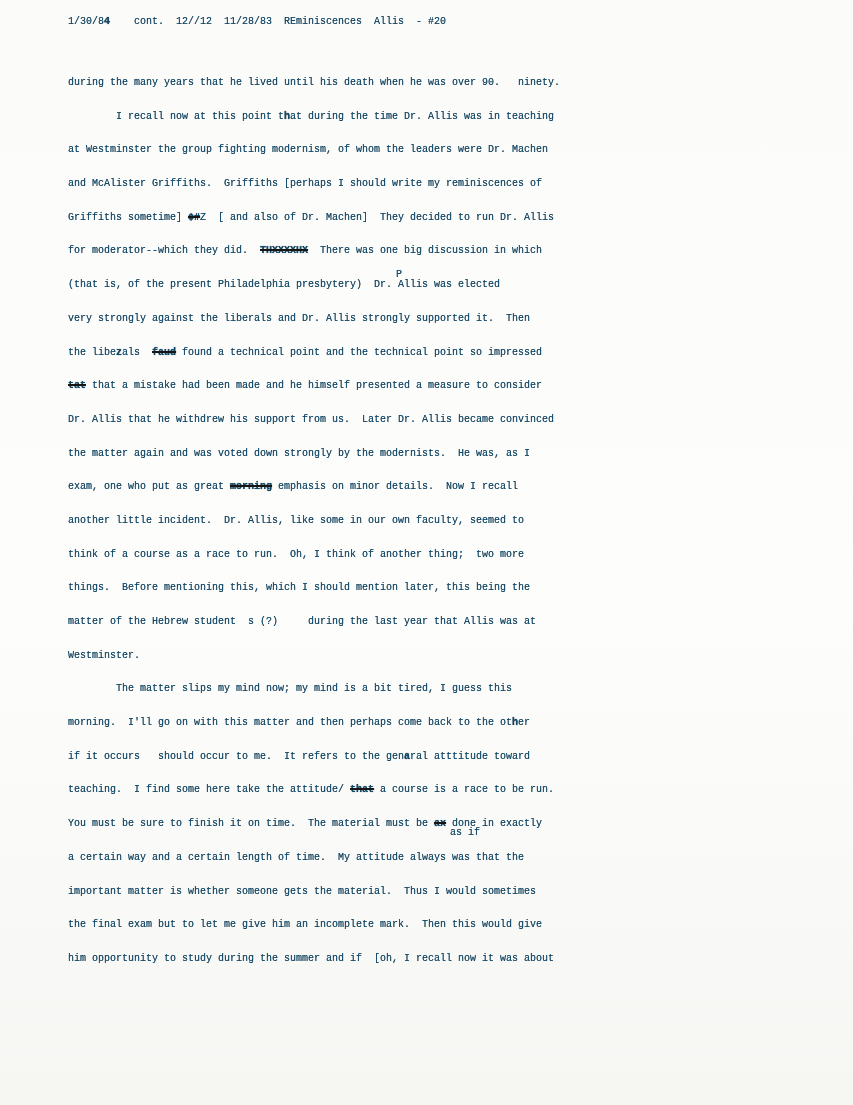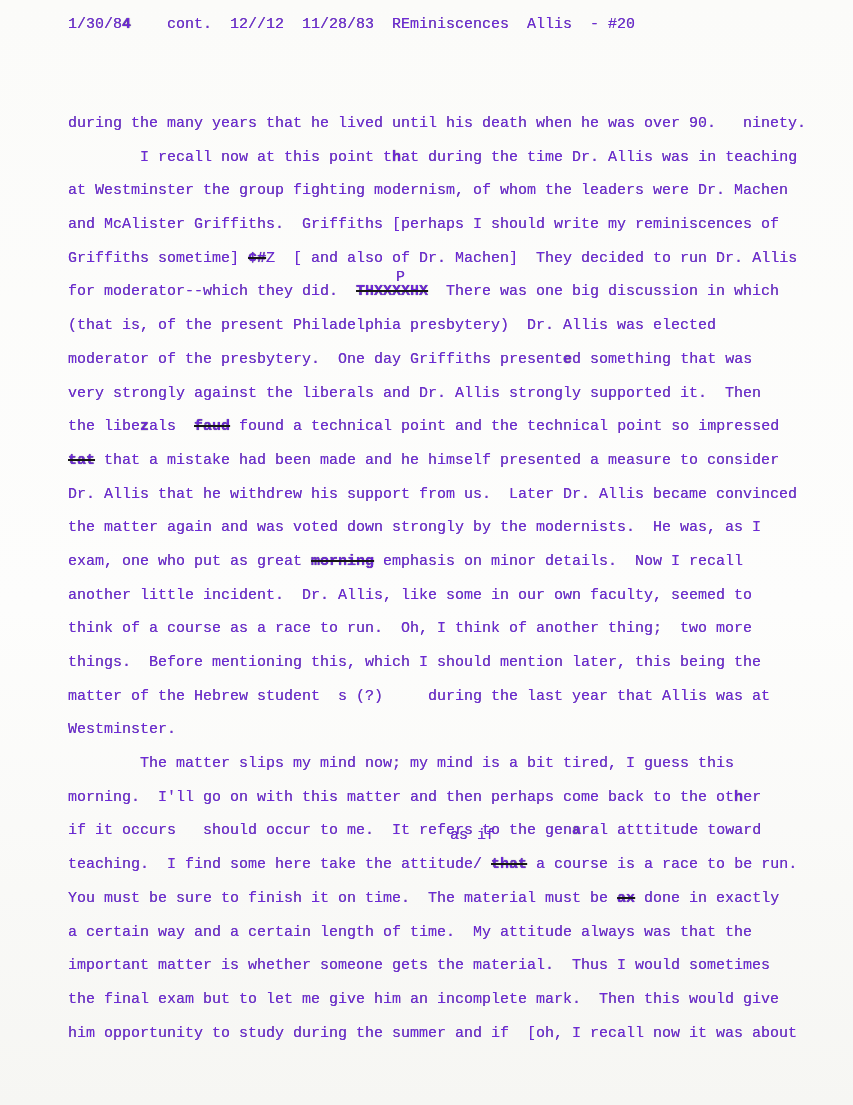--- a/index.html
+++ b/index.html
@@ -13,35 +13,34 @@
     overflow: hidden;
     background: linear-gradient(180deg, #fbfbf9 0%, #fdfdfc 55%, #f6f6f3 100%);
     font-family: "Liberation Mono", "DejaVu Sans Mono", monospace;
     color: #1b1b1b;
   }
   .page {
     position: absolute;
     inset: 0;
   }
   .typed {
-    font-size: 15px;
-    color: #6d28d9;
+    font-size: 10px;
+    color: #0c4a6e;
     text-shadow: 0 0 0.5px rgba(10,10,10,0.55);
   }
   .header-line {
     position: absolute;
     left: 68px;
     top: 16px;
     white-space: pre;
   }
   .body-text {
     position: absolute;
     left: 68px;
     top: 66px;
-    margin-top: 41px;
   }
   .ln {
     height: 33.7px;
     line-height: 33.7px;
     white-space: pre;
   }
   
   .x {
     font-weight: 700;
     text-decoration: line-through;
@@ -70,21 +69,20 @@
   <div class="header-line typed"><span>1/30/8</span><span class="b">4</span><span>    cont.  12//12  11/28/83  REminiscences  Allis  - #20</span></div>
 
   <div class="body-text typed">
     <div class="ln"><span>during the many years that he lived until his death when he was over 90.   ninety.</span></div>
     <div class="ln"><span>        I recall now at this point t</span><span class="b">h</span><span>at during the time Dr. Allis was in teaching</span></div>
     <div class="ln"><span>at Westminster the group fighting modernism, of whom the leaders were Dr. Machen</span></div>
     <div class="ln"><span>and McAlister Griffiths.  Griffiths [perhaps I should write my reminiscences of</span></div>
     <div class="ln"><span>Griffiths sometime] </span><span class="x">¢#</span><span>Z  [ and also of Dr. Machen]  They decided to run Dr. Allis</span></div>
     <div class="ln"><span>for moderator--which they did.  </span><span class="x">THXXXXHX</span><span>  There was one big discussion in which</span></div>
     <div class="ln"><span>(that is, of the present Philadelphia presbytery)  Dr. Allis was elected</span></div>
-    <div class="ln"><span>moderator of the presbytery.  One day Griffiths present</span><span class="b">e</span><span>d something that was</span></div>
     <div class="ln"><span>very strongly against the liberals and Dr. Allis strongly supported it.  Then</span></div>
     <div class="ln"><span>the libe</span><span class="b">z</span><span>als  </span><span class="x">faud</span><span> found a technical point and the technical point so impressed</span></div>
     <div class="ln"><span class="x">tat</span><span> that a mistake had been made and he himself presented a measure to consider</span></div>
     <div class="ln"><span>Dr. Allis that he withdrew his support from us.  Later Dr. Allis became convinced</span></div>
     <div class="ln"><span>the matter again and was voted down strongly by the modernists.  He was, as I</span></div>
     <div class="ln"><span>exam, one who put as great </span><span class="x">morning</span><span> emphasis on minor details.  Now I recall</span></div>
     <div class="ln"><span>another little incident.  Dr. Allis, like some in our own faculty, seemed to</span></div>
     <div class="ln"><span>think of a course as a race to run.  Oh, I think of another thing;  two more</span></div>
     <div class="ln"><span>things.  Before mentioning this, which I should mention later, this being the</span></div>
     <div class="ln"><span>matter of the Hebrew student  s (?)     during the last year that Allis was at</span></div>

